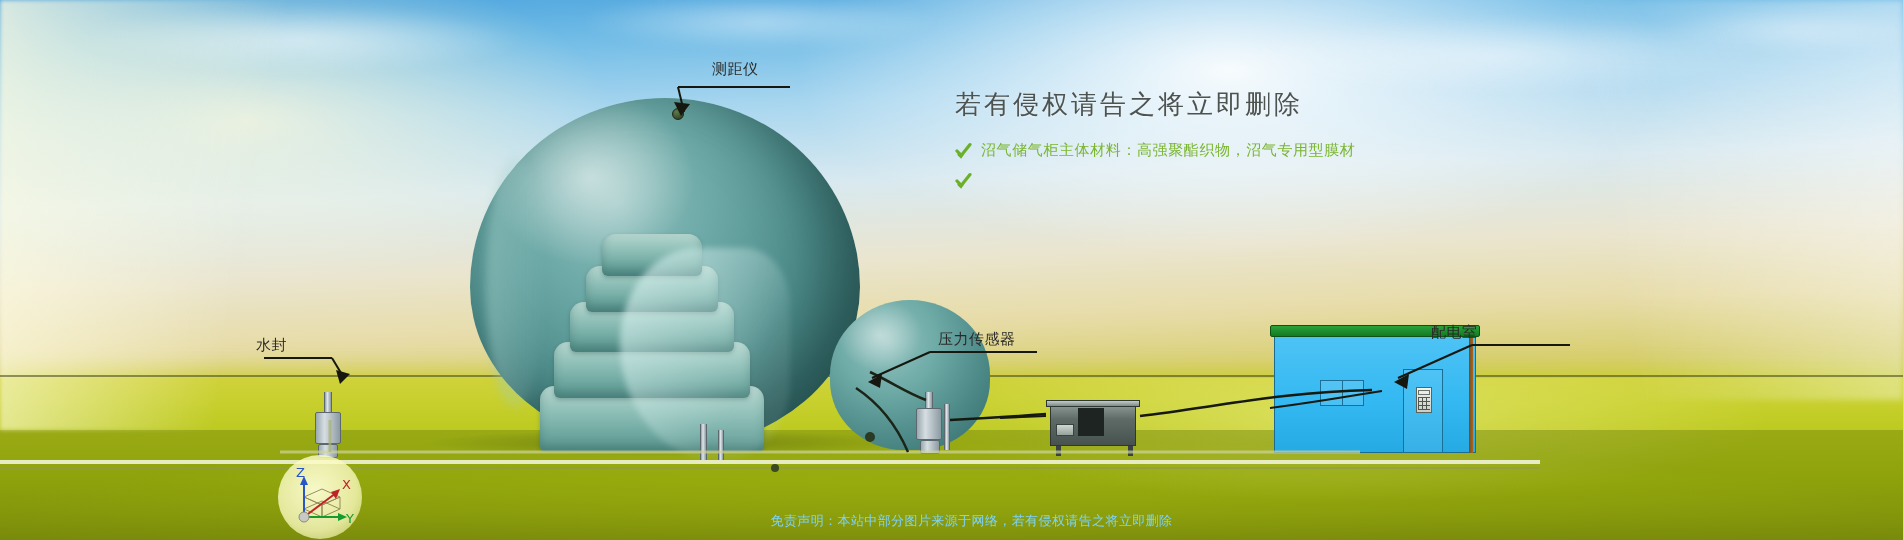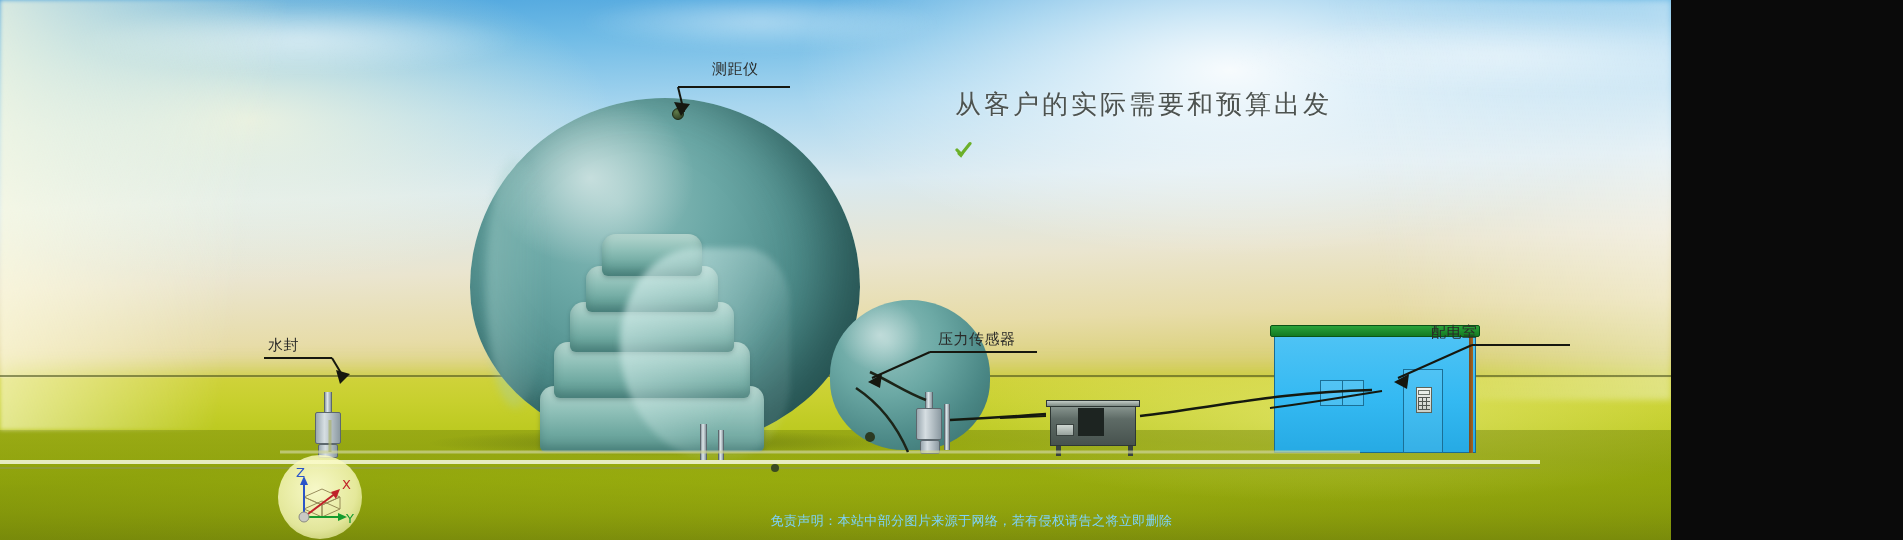--- a/index.html
+++ b/index.html
@@ -3,21 +3,21 @@
 <meta charset="utf-8">
 <style>
   * { margin:0; padding:0; box-sizing:border-box; }
   html,body { width:1903px; height:540px; overflow:hidden; }
   body {
     font-family:"Liberation Sans","DejaVu Sans",sans-serif;
     background:#0a0a0a;
   }
   #banner {
     position:relative;
-    width:1671px; height:540px;
+    width:1903px; height:540px;
     overflow:hidden;
     text-decoration:underline;
   }
 
   
   .sky {
     position:absolute; left:0; top:0; width:1903px; height:400px;
     background:
       radial-gradient(ellipse 700px 300px at 1230px 70px, rgba(255,255,255,.92) 0%, rgba(255,255,255,0) 62%),
       radial-gradient(ellipse 560px 250px at 250px 120px, rgba(255,250,220,.75) 0%, rgba(255,250,220,0) 65%),
@@ -333,21 +333,21 @@
     <path d="M1037 352 L930 352" stroke="#16170f" stroke-width="2" fill="none"></path>
     <path d="M930 352 L872 378" stroke="#16170f" stroke-width="2" fill="none"></path>
     <polygon points="868,382 882,374 880,388" fill="#16170f"></polygon>
 
     <path d="M1570 345 L1472 345" stroke="#16170f" stroke-width="2" fill="none"></path>
     <path d="M1472 345 L1398 378" stroke="#16170f" stroke-width="2" fill="none"></path>
     <polygon points="1394,382 1409,374 1407,389" fill="#16170f"></polygon>
   </svg>
 
   <div class="lbl" style="left:712px; top:60px;">测距仪</div>
-  <div class="lbl" style="left:268px; top:336px;">水封</div>
+  <div class="lbl" style="left:256px; top:336px;">水封</div>
   <div class="lbl" style="left:938px; top:330px;">压力传感器</div>
   <div class="lbl" style="left:1431px;top:323px;">配电室</div>
 
   <div class="gizmo">
     <svg viewBox="0 0 84 84" width="84" height="84">
       <g stroke="#7a6a3a" stroke-width="1" fill="none" opacity=".75">
         <polygon points="26,42 44,34 62,42 44,50"></polygon>
         <polygon points="26,42 26,54 44,62 44,50"></polygon>
         <polygon points="44,50 44,62 62,54 62,42"></polygon>
         <line x1="26" y1="54" x2="44" y2="46"></line>
@@ -360,22 +360,29 @@
       <line x1="26" y1="62" x2="58" y2="38" stroke="#c0222a" stroke-width="2"></line>
       <polygon points="62,34 53,37 58,44" fill="#c0222a"></polygon>
       <circle cx="26" cy="62" r="5" fill="#c9c9c4" stroke="#8a8a82"></circle>
       <text x="18" y="22" font-size="13" fill="#2a55c8" font-family="DejaVu Sans, sans-serif">Z</text>
       <text x="68" y="68" font-size="13" fill="#169b2e" font-family="DejaVu Sans, sans-serif">Y</text>
       <text x="64" y="34" font-size="13" fill="#c0222a" font-family="DejaVu Sans, sans-serif">X</text>
     </svg>
   </div>
 
   <div class="textblock">
-    <div class="t-sub">从客户的实际需要和预算出发</div>
+    <div class="t-sub">若有侵权请告之将立即删除</div>
     <div class="bullets">
+      <div class="bullet">
+        <svg class="chk" viewBox="0 0 17 17">
+          <path d="M2 9 L6.2 13.4 L15 2.6" stroke="#6cb02a" stroke-width="3.2" fill="none" stroke-linecap="round" stroke-linejoin="round"></path>
+          <path d="M3.5 12.6 L6 15 L8 12" stroke="#6cb02a" stroke-width="2.2" fill="none" stroke-linecap="round"></path>
+        </svg>
+        <span class="b-txt">沼气储气柜主体材料：高强聚酯织物，沼气专用型膜材</span>
+      </div>
       <div class="bullet">
         <svg class="chk" viewBox="0 0 17 17">
           <path d="M2 9 L6.2 13.4 L15 2.6" stroke="#6cb02a" stroke-width="3.2" fill="none" stroke-linecap="round" stroke-linejoin="round"></path>
           <path d="M3.5 12.6 L6 15 L8 12" stroke="#6cb02a" stroke-width="2.2" fill="none" stroke-linecap="round"></path>
         </svg>
       </div>
     </div>
   </div>
 
   <div class="disclaimer">免责声明：本站中部分图片来源于网络，若有侵权请告之将立即删除</div>

